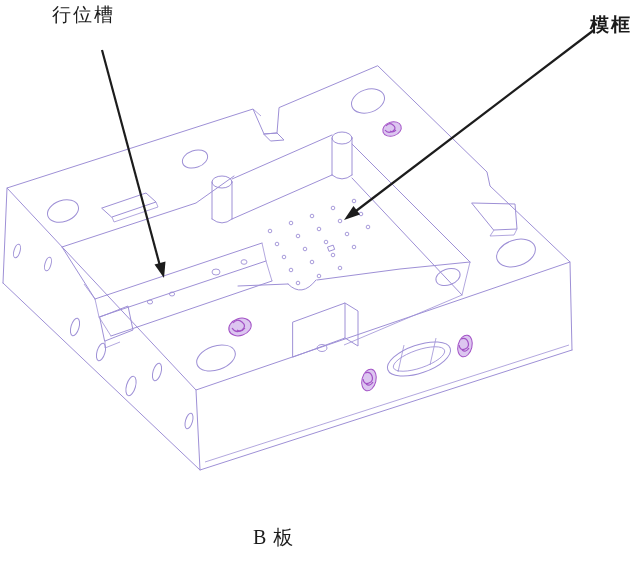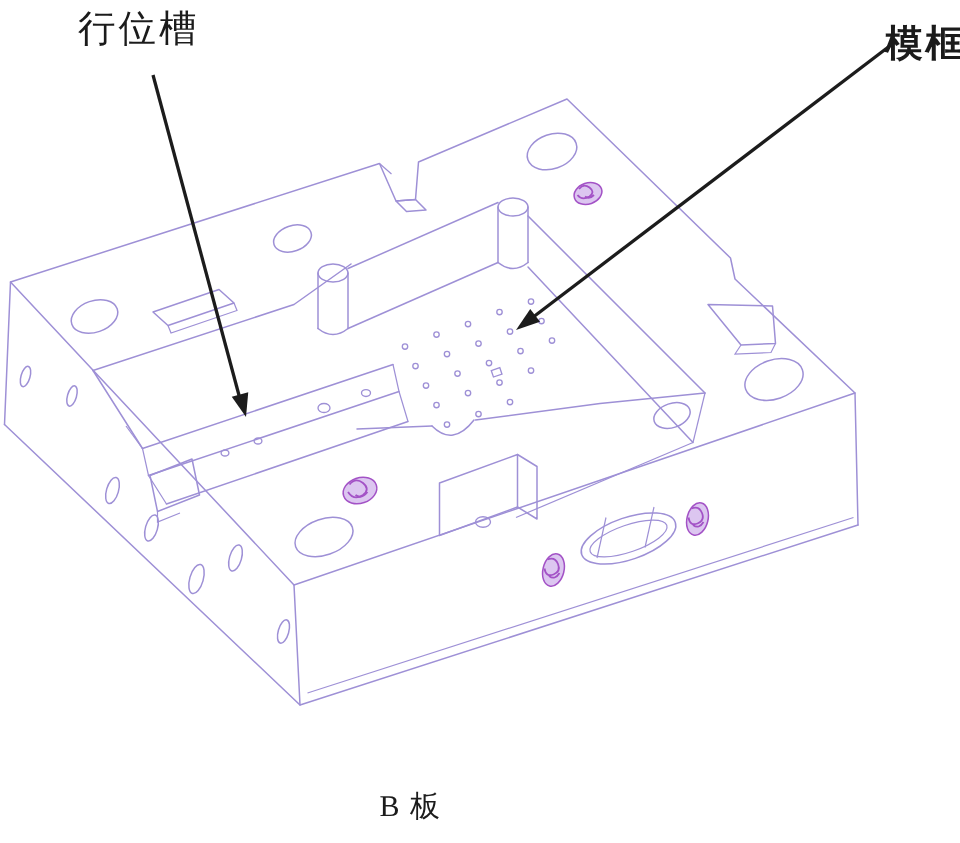--- a/index.html
+++ b/index.html
@@ -12,21 +12,21 @@
   svg{position:absolute;left:0;top:0;}
   .ln{stroke:var(--color-line,#9e90d6);fill:none;stroke-width:1;stroke-linejoin:round;stroke-linecap:round;}
   .lnthin{stroke:var(--color-line,#9e90d6);fill:none;stroke-width:0.8;}
   .dot{stroke:var(--color-line,#9e90d6);fill:none;stroke-width:0.9;}
   .hatchfill{fill:var(--color-hatch_fill,#dcc6f0);stroke:var(--color-hatch,#a352c6);stroke-width:1;}
   .scribble{stroke:var(--color-hatch,#a352c6);fill:none;stroke-width:1.2;}
   .leader{stroke:var(--color-arrow,#1c1c1c);stroke-width:2.2;fill:none;}
   .leaderhead{fill:var(--color-arrow,#1c1c1c);stroke:none;}
   .callout{
     position:absolute;color:var(--color-text,#1b1b1b);
-    font-size:25px;letter-spacing:2px;white-space:nowrap;
+    font-size:19px;letter-spacing:2px;white-space:nowrap;
   }
   .caption{
     position:absolute;color:var(--color-text,#1b1b1b);
     font-size:20px;letter-spacing:1px;white-space:nowrap;
   }
 </style>
 </head>
 <body>
 
 <div class="stage">

